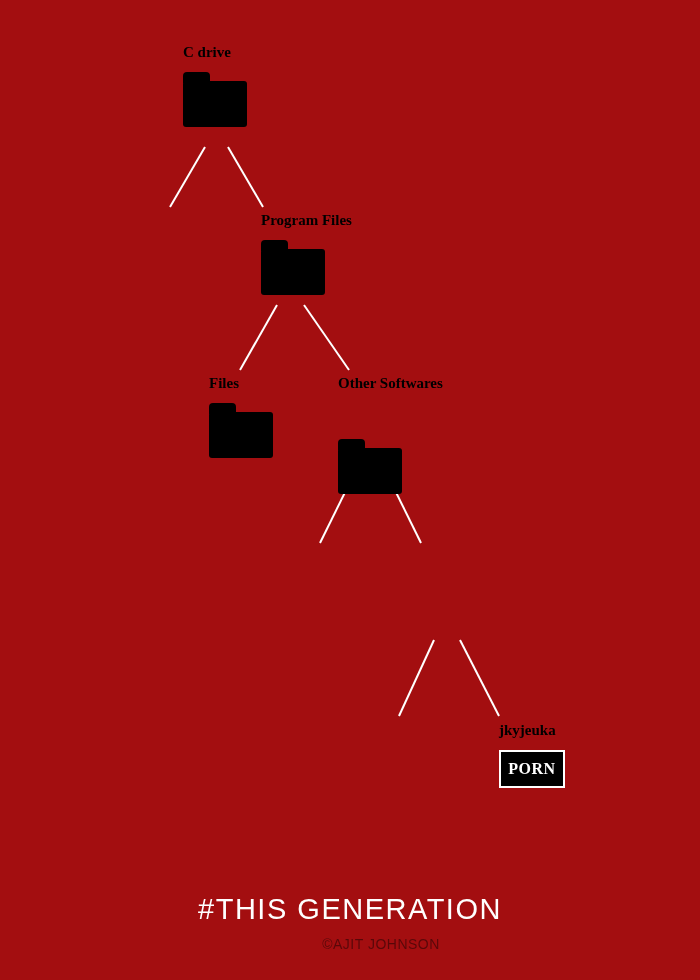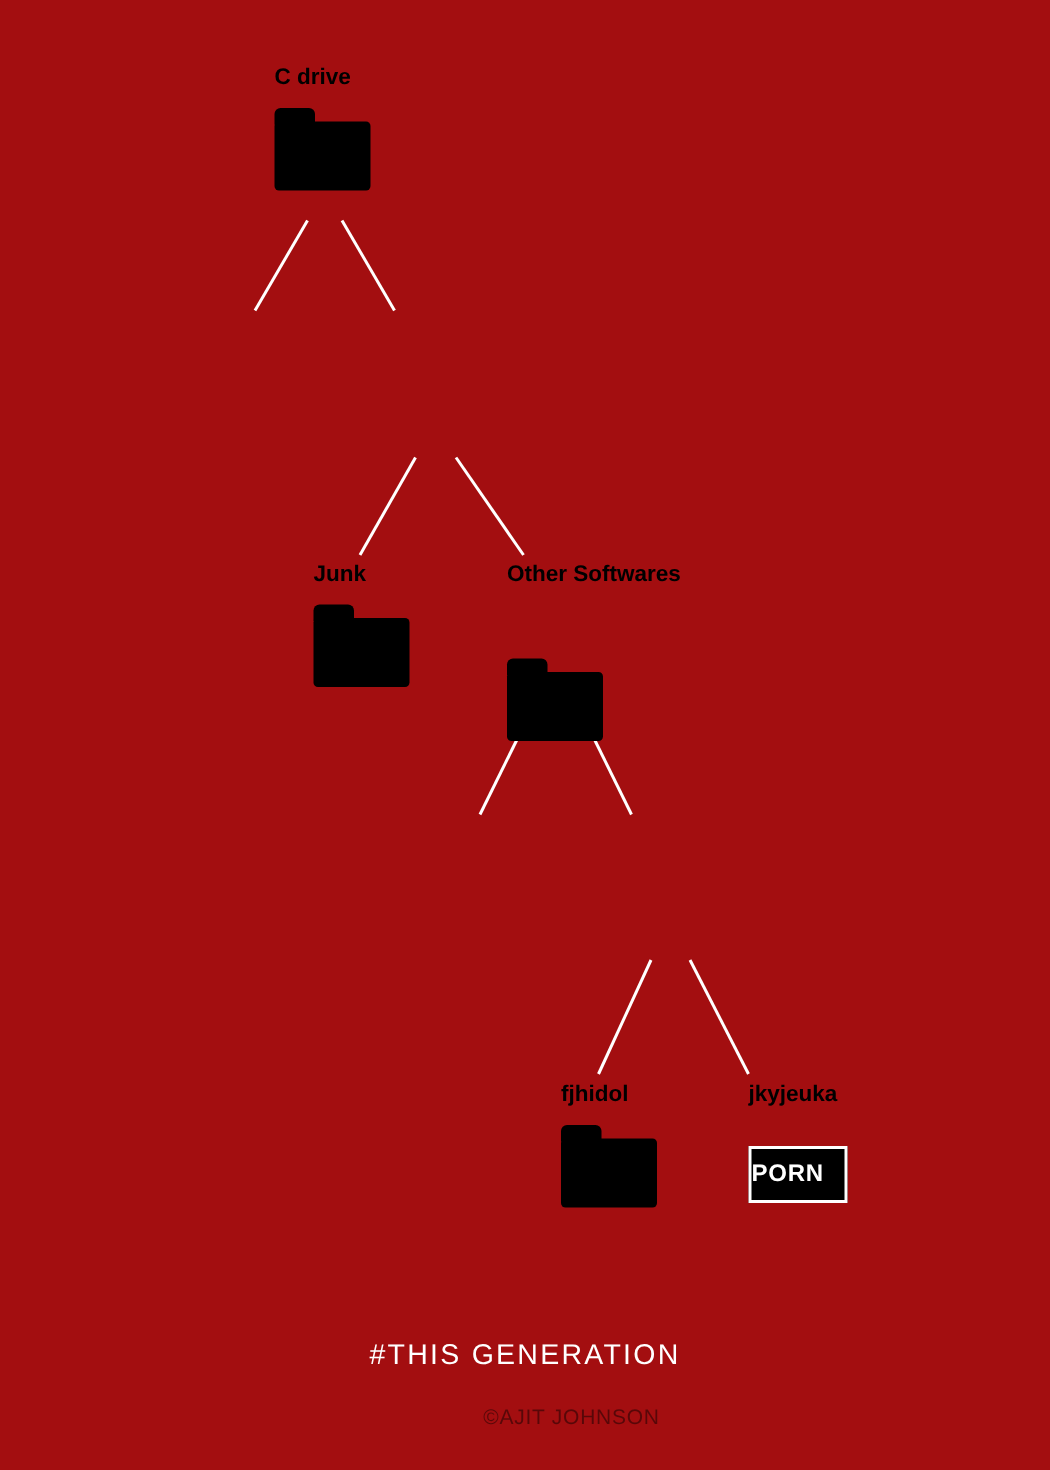--- a/index.html
+++ b/index.html
@@ -3,41 +3,41 @@
 <meta charset="utf-8">
 <style>
   html,body{margin:0;padding:0;}
   body{
     width:700px;height:980px;position:relative;overflow:hidden;
     background:#a30e10;
     font-family:"Liberation Sans","DejaVu Sans",sans-serif;
   }
   .canvas{position:absolute;inset:0;}
   svg.connectors{position:absolute;left:0;top:0;width:700px;height:980px;pointer-events:none;}
-  .node{position:absolute;display:flex;flex-direction:column;align-items:flex-start;}
+  .node{position:absolute;display:flex;flex-direction:column;align-items:flex-start;font-family:Liberation Serif, serif;}
   .folder-label{
     color:#000;font-weight:bold;font-size:15px;line-height:16px;
     white-space:nowrap;margin-bottom:12px;
   }
   .folder-icon{
     width:64px;height:46px;background:#000;border-radius:3px;position:relative;margin-top:9px;
   }
   .folder-icon::before{
     content:"";position:absolute;top:-9px;left:0;width:27px;height:11px;
     background:#000;border-radius:4px 4px 0 0;
   }
   .file-box{
-    margin-top:14px;width:62px;height:34px;background:#000;
+    width:62px;height:34px;background:#000;
     border:2px solid #fff;
-    display:flex;align-items:center;justify-content:flex-start;
+    display:flex;align-items:center;justify-content:center;
   }
   .file-box span{color:#fff;font-weight:bold;font-size:16px;letter-spacing:.5px;}
   .poster-title{
     position:absolute;left:0;top:893px;width:700px;text-align:center;
-    color:#fff;font-size:19px;font-weight:normal;letter-spacing:1.5px;white-space:nowrap;
+    color:#fff;font-size:29px;font-weight:normal;letter-spacing:1.5px;white-space:nowrap;
   }
   .poster-credit{
     position:absolute;left:0;top:936px;width:700px;text-align:center;
     color:rgba(0,0,0,0.45);font-size:14px;letter-spacing:.5px;padding-left:31px;
   }
   
   #n-cdrive{left:183px;top:44px;}
   #n-pictures{left:136px;top:212px;}
   #n-programfiles{left:261px;top:212px;}
   #n-adobe{left:209px;top:375px;}
@@ -62,37 +62,37 @@
     <line x1="434" y1="640" x2="399" y2="716" stroke="#ffffff" stroke-width="2"></line>
     <line x1="460" y1="640" x2="499" y2="716" stroke="#ffffff" stroke-width="2"></line>
   </svg>
 
   <div class="node" id="n-cdrive">
     <span class="folder-label">C drive</span>
     <div class="folder-icon"></div>
   </div>
 
 
+  <div class="node" id="n-programfiles">
+    <span class="folder-label">Program Files</span>
+    <div class="folder-icon"></div>
+  </div>
 
   <div class="node" id="n-adobe">
-    <span class="folder-label">Junk</span>
+    <span class="folder-label">Files</span>
     <div class="folder-icon"></div>
   </div>
 
   <div class="node" id="n-othersoftwares">
     <span class="folder-label">Other Softwares</span>
     <div class="folder-icon"></div>
   </div>
 
 
 
-  <div class="node" id="n-fjhidol">
-    <span class="folder-label">fjhidol</span>
-    <div class="folder-icon"></div>
-  </div>
 
   <div class="node" id="n-jkyjeuka">
     <span class="folder-label">jkyjeuka</span>
     <div class="file-box">
       <span>PORN</span>
     </div>
   </div>
 
   <div class="poster-title">#THIS GENERATION</div>
   <div class="poster-credit">©AJIT JOHNSON</div>

